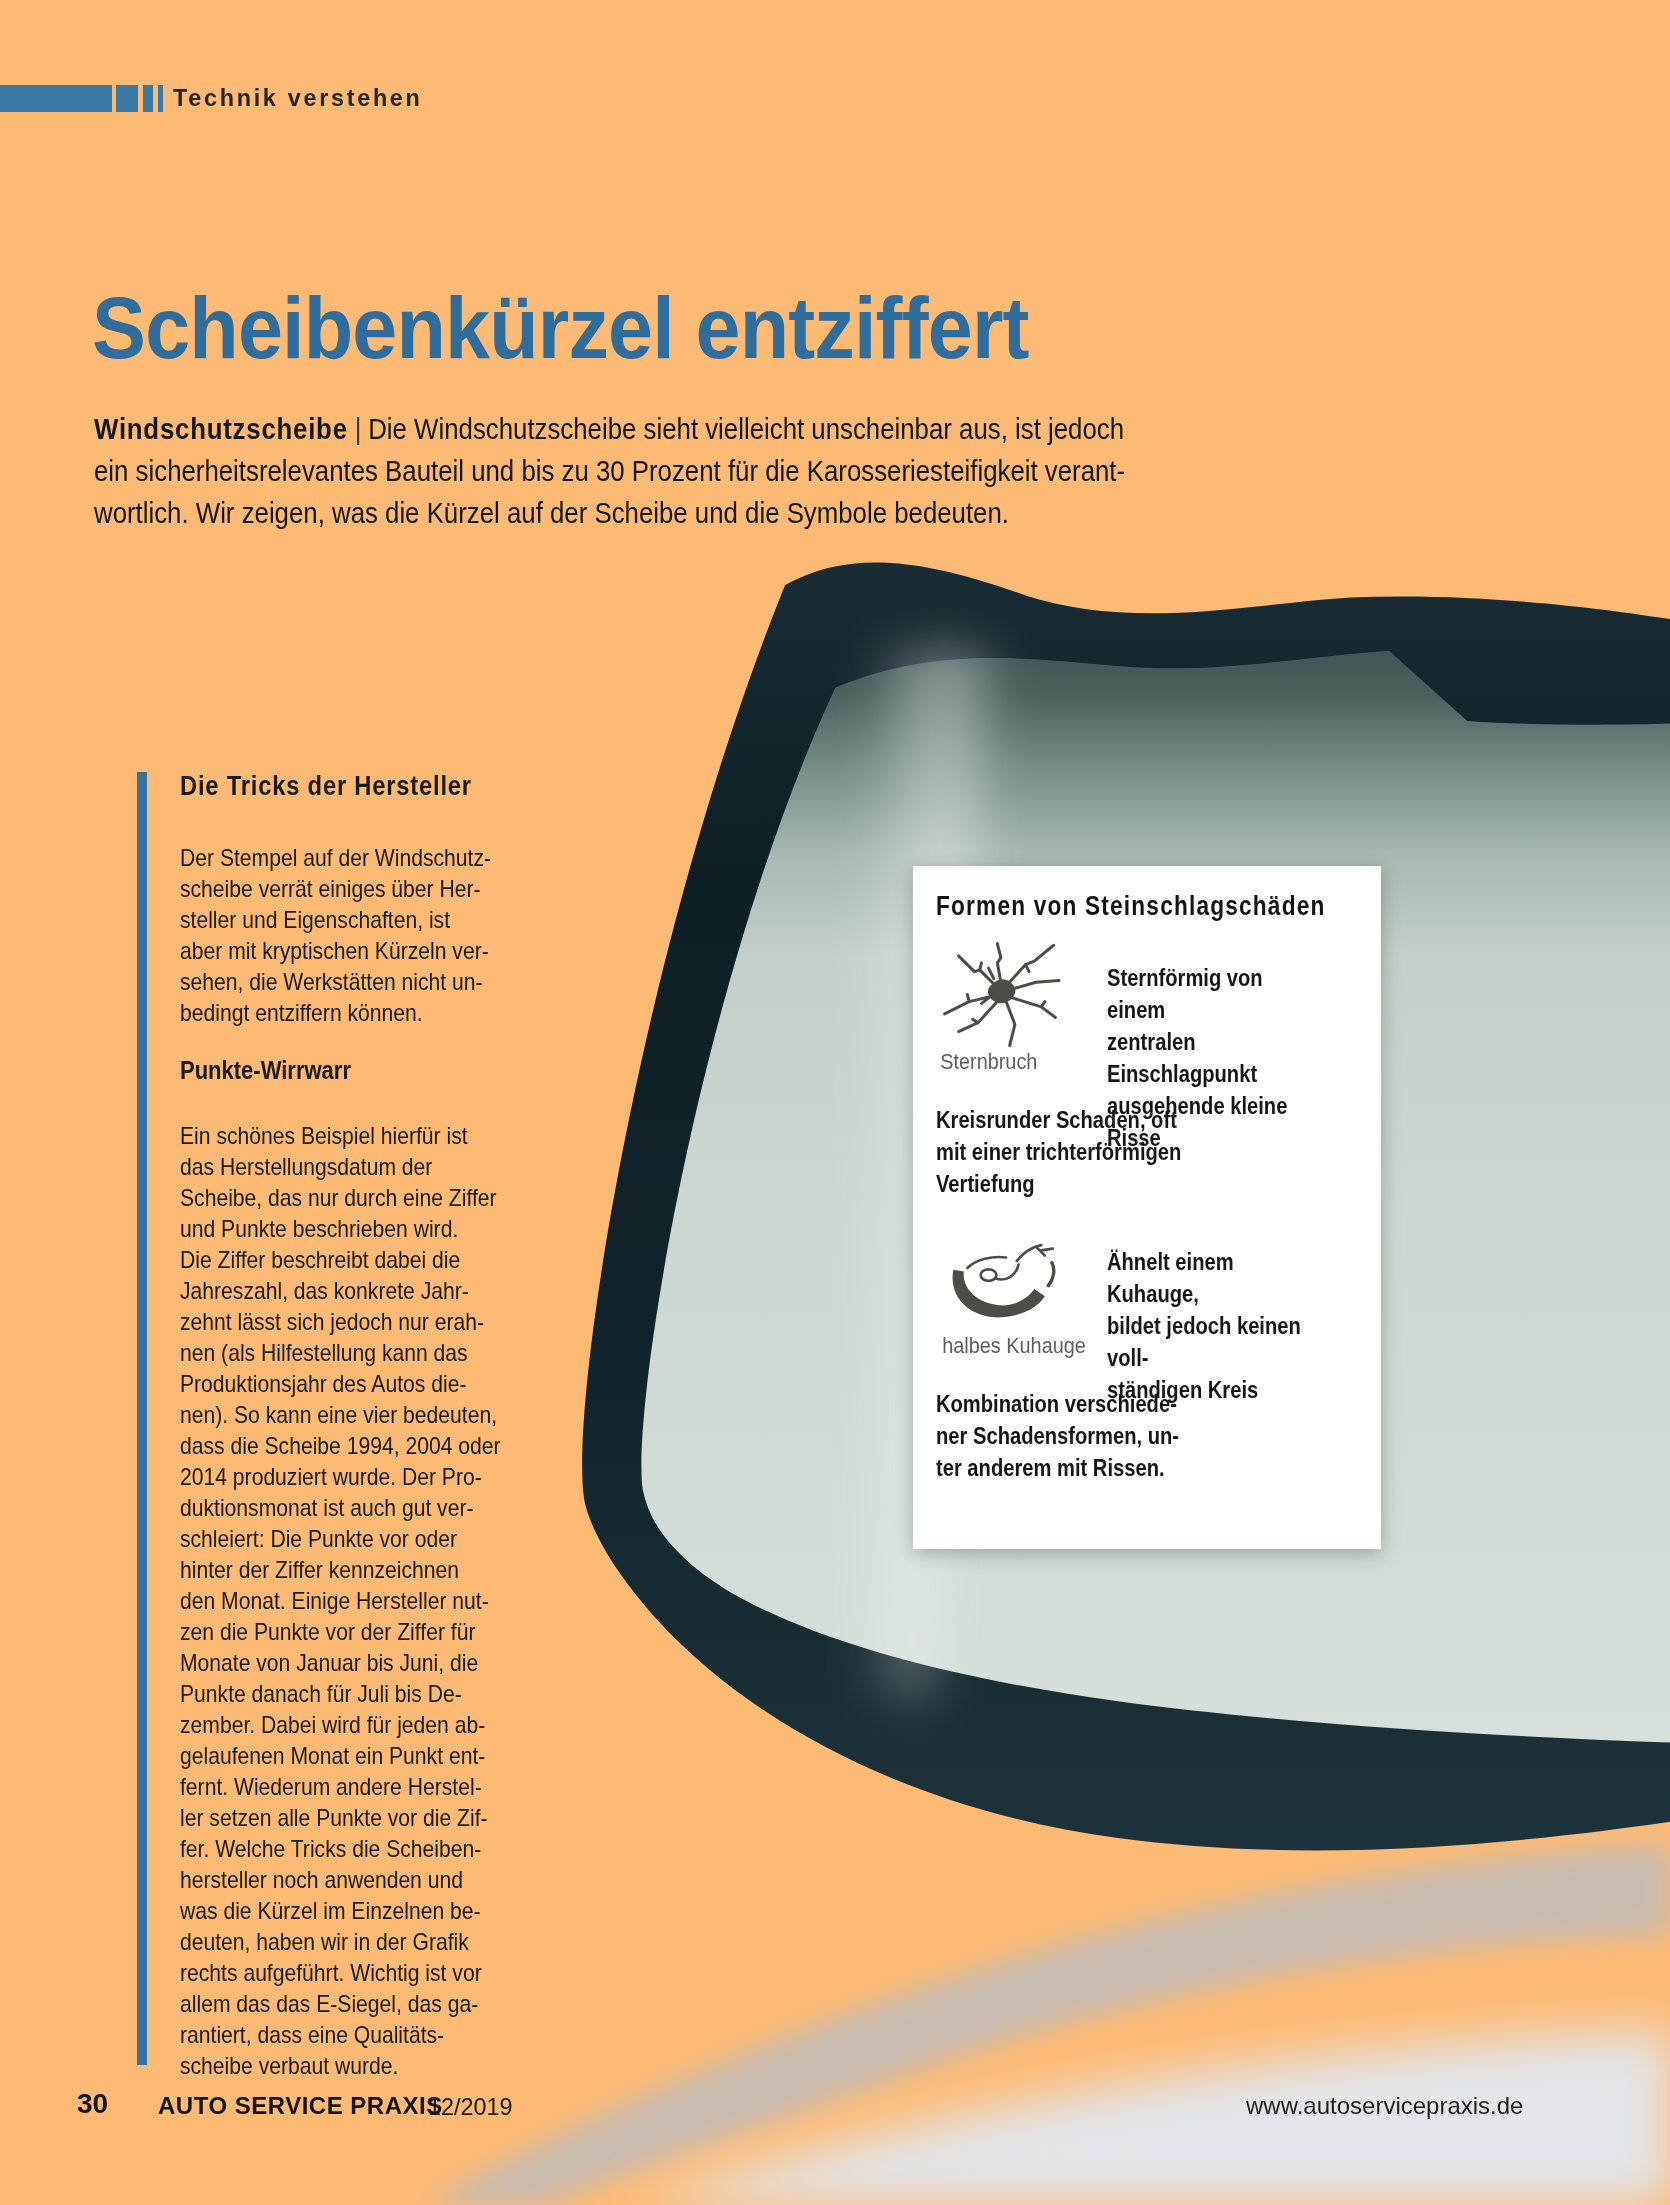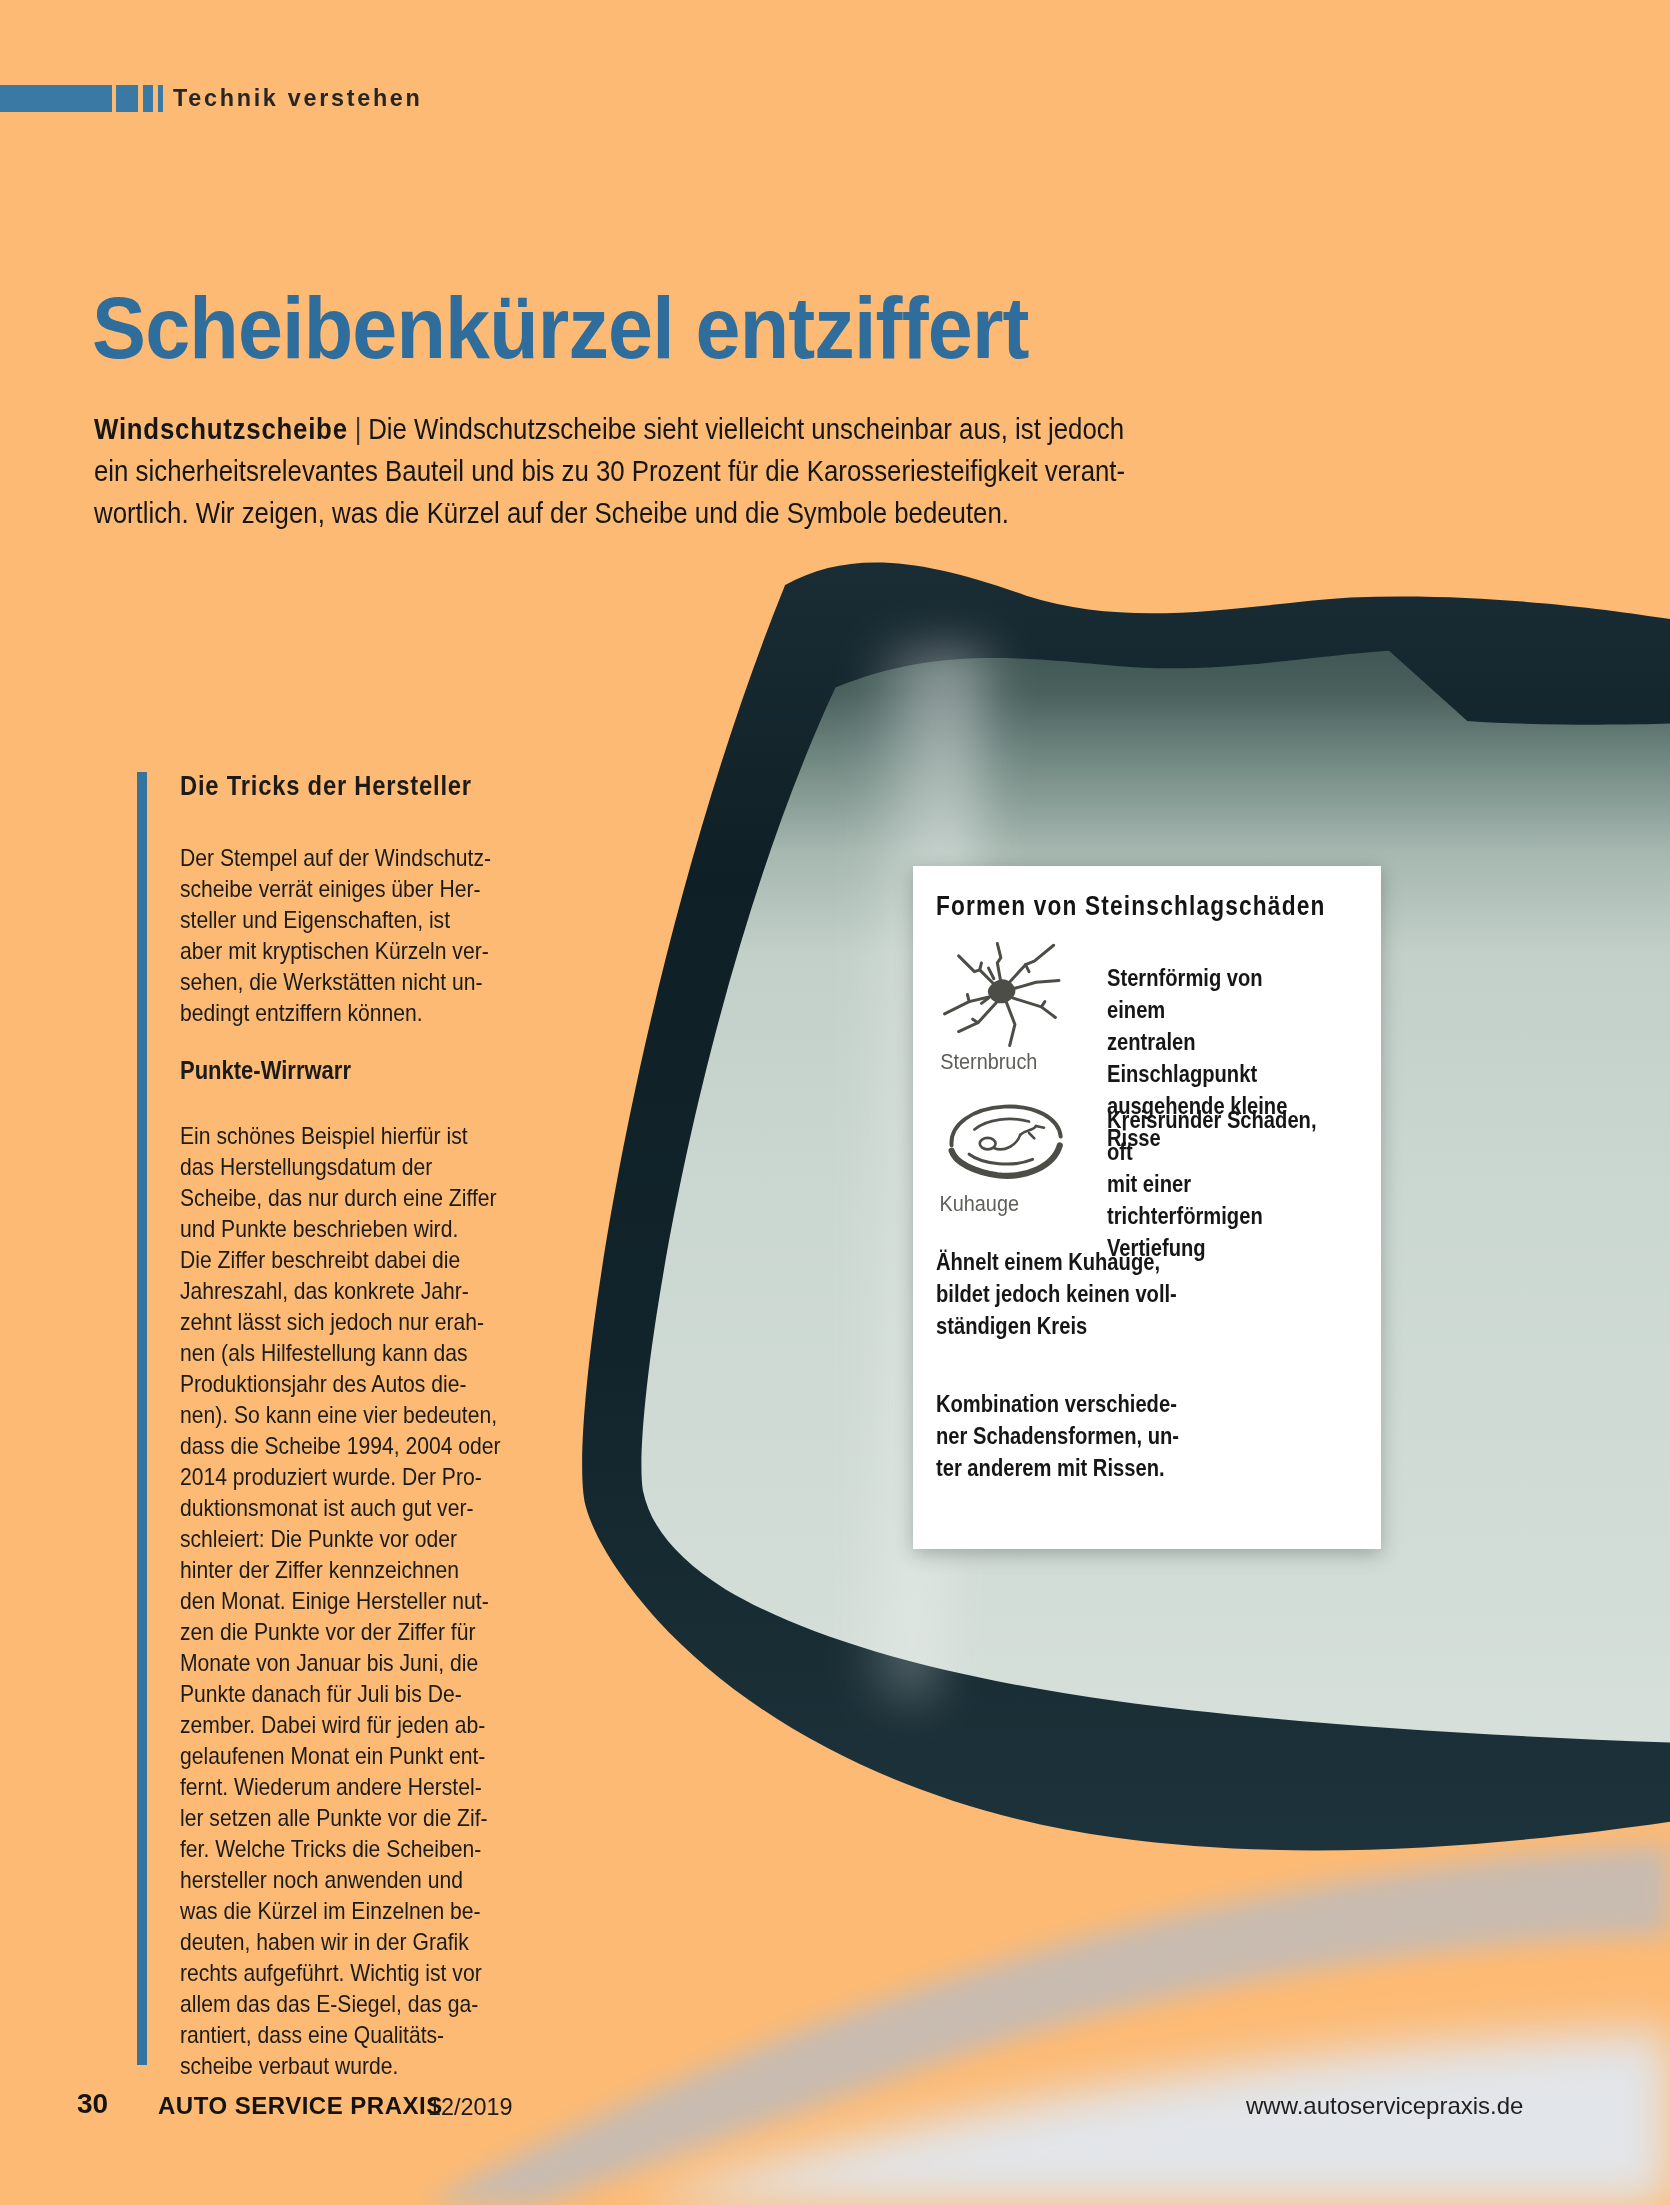--- a/index.html
+++ b/index.html
@@ -219,42 +219,41 @@
           <path d="M62,50 q12,-10 22,-1 q9,9 0,18 q-12,10 -23,0 q-8,-9 1,-17" fill="#4d4d48"></path>
         </svg>
         <div class="ib-caption">Sternbruch</div>
       </div>
       <div class="ib-text">Sternförmig von einem
 zentralen Einschlagpunkt
 ausgehende kleine Risse</div>
     </div>
 
     <div class="ib-row">
-      <div class="ib-iconcol">
-        <svg class="icon-svg" width="135" height="110" viewBox="0 0 150 125">
-          <g stroke="#4d4d48" fill="none" stroke-linecap="round">
-            <path d="M16,72 C14,48 40,30 76,28 C112,26 138,42 140,62" stroke-width="4.5"></path>
-            <path d="M139,72 C132,96 100,110 68,106 C42,102 20,92 16,78" stroke-width="7"></path>
-            <path d="M42,54 C56,42 84,39 104,45" stroke-width="3"></path>
-            <path d="M36,82 C52,94 86,97 108,88" stroke-width="3.5"></path>
-            <ellipse cx="57" cy="70" rx="9" ry="6.5" stroke-width="3"></ellipse>
-            <path d="M64,75 C76,80 90,72 94,60" stroke-width="3"></path>
-            <path d="M94,60 C100,54 108,56 112,50" stroke-width="3"></path>
-            <path d="M104,58 l6,6" stroke-width="3"></path>
-              <path d="M112,50 l9,2" stroke-width="3"></path>
-          </g>
-        </svg>
-        <div class="ib-caption">Kuhauge</div>
-      </div>
       <div class="ib-text">Kreisrunder Schaden, oft
 mit einer trichterförmigen
 Vertiefung</div>
     </div>
 
     <div class="ib-row">
+      <div class="ib-iconcol">
+        <svg class="icon-svg" width="135" height="110" viewBox="0 0 150 125">
+          <path d="M18,52 C12,84 38,108 74,106 C98,104 114,94 122,82 L110,74 C100,88 82,96 62,91 C40,86 28,70 30,54 Z" fill="#4d4d48"></path>
+          <g stroke="#4d4d48" fill="none" stroke-linecap="round">
+            <path d="M34,50 C44,40 62,36 78,38" stroke-width="3"></path>
+            <ellipse cx="58" cy="58" rx="9" ry="6.5" stroke-width="3"></ellipse>
+            <path d="M66,62 C78,66 90,58 92,46" stroke-width="3"></path>
+            <path d="M90,42 C98,32 108,26 118,24" stroke-width="3"></path>
+            <path d="M112,26 l10,10" stroke-width="3"></path>
+              <path d="M118,30 l13,-2" stroke-width="3"></path>
+            <path d="M126,70 C132,62 134,52 130,44" stroke-width="4"></path>
+          </g>
+        </svg>
+        <div class="ib-caption">halbes Kuhauge</div>
+      </div>
       <div class="ib-text">Ähnelt einem Kuhauge,
 bildet jedoch keinen voll-
 ständigen Kreis</div>
     </div>
 
     <div class="ib-row">
       <div class="ib-text">Kombination verschiede-
 ner Schadensformen, un-
 ter anderem mit Rissen.</div>
     </div>

